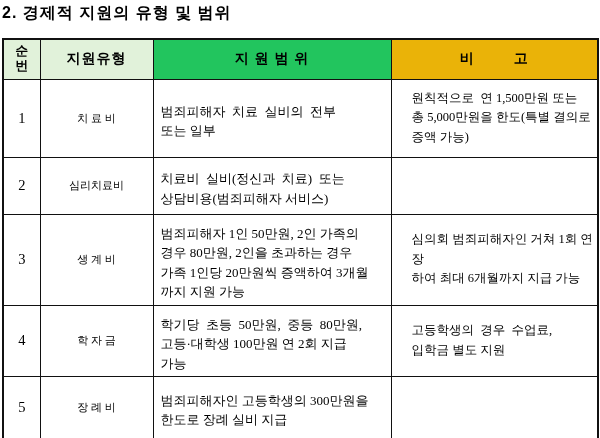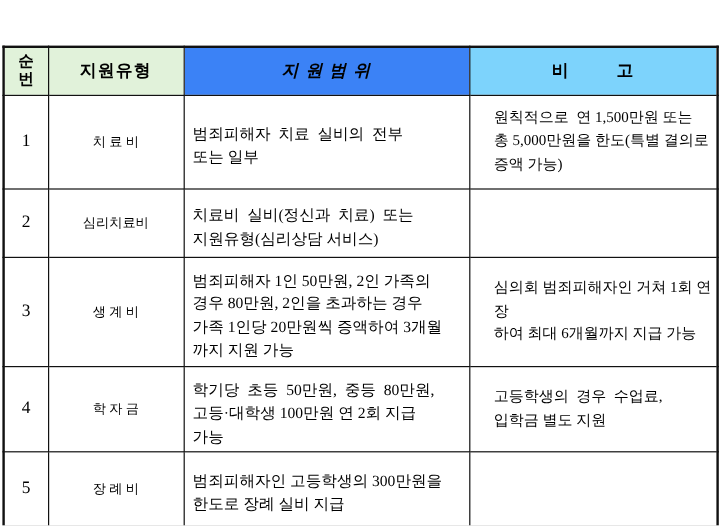--- a/index.html
+++ b/index.html
@@ -74,50 +74,51 @@
   tr.r1   { height: 57px; }
   tr.r2   { height: 88px; }
   tr.r3   { height: 70px; }
   tr.r4   { height: 62px; }
 </style>
 </head>
 <body>
 
 <div class="page">
 
+  <div class="title">2. 경제적 지원의 유형 및 범위</div>
 
   <table class="support">
     <colgroup>
       <col style="width:37px">
       <col style="width:113px">
       <col style="width:238px">
       <col style="width:207px">
     </colgroup>
     <tbody>
         <tr class="hr">
       <th class="h-no" style="background: rgb(225, 242, 218);">순
 번</th>
       <th style="background: rgb(225, 242, 218);">지원유형</th>
-      <th style="background: #3b82f6; font-style: italic;">지 원 범 위</th>
-      <th style="background: #7dd3fc;">비        고</th>
+      <th style="background: #22c55e;">지 원 범 위</th>
+      <th style="background: #eab308;">비        고</th>
     </tr>
     <tr class="r0">
       <td class="c-no">1</td>
       <td class="c-type">치 료 비</td>
       <td class="c-range">범죄피해자  치료  실비의  전부
 또는 일부</td>
       <td class="c-note">원칙적으로  연 1,500만원 또는
 총 5,000만원을 한도(특별 결의로
 증액 가능)</td>
     </tr>
     <tr class="r1">
       <td class="c-no">2</td>
       <td class="c-type">심리치료비</td>
       <td class="c-range">치료비  실비(정신과  치료)  또는
-지원유형(심리상담 서비스)</td>
+상담비용(범죄피해자 서비스)</td>
       <td class="c-note"></td>
     </tr>
     <tr class="r2">
       <td class="c-no">3</td>
       <td class="c-type">생 계 비</td>
       <td class="c-range">범죄피해자 1인 50만원, 2인 가족의
 경우 80만원, 2인을 초과하는 경우
 가족 1인당 20만원씩 증액하여 3개월
 까지 지원 가능</td>
       <td class="c-note">심의회 범죄피해자인 거쳐 1회 연장

